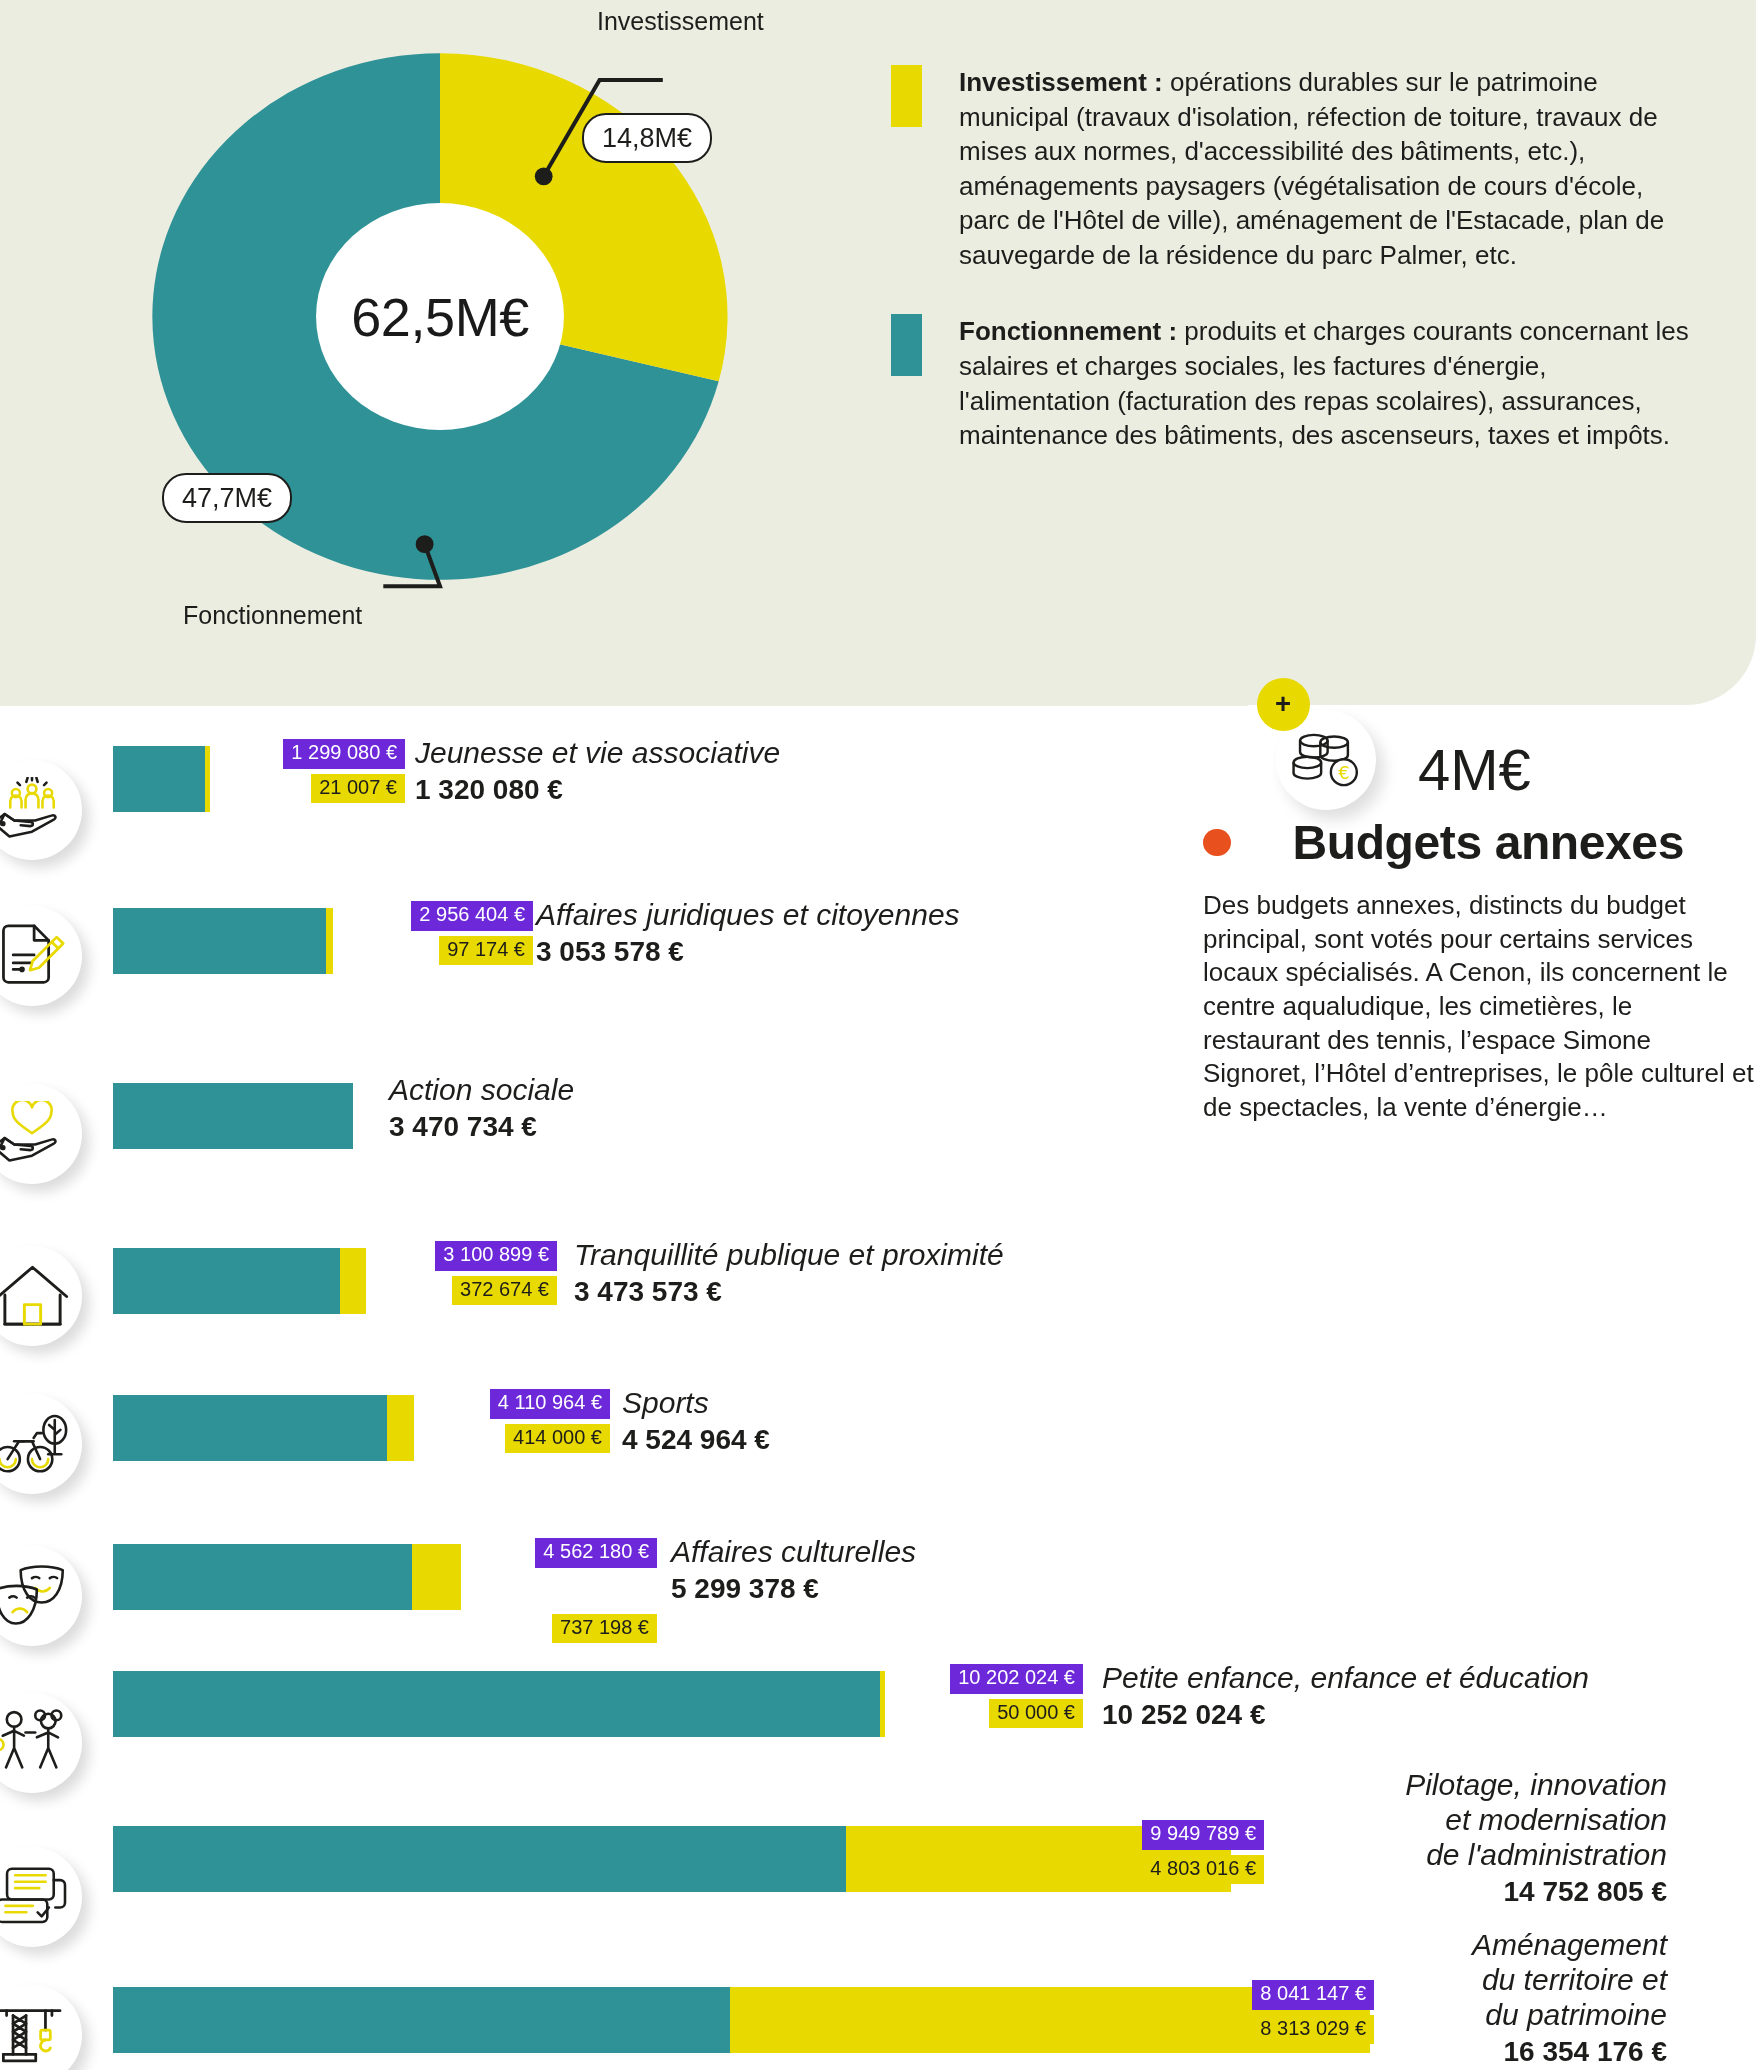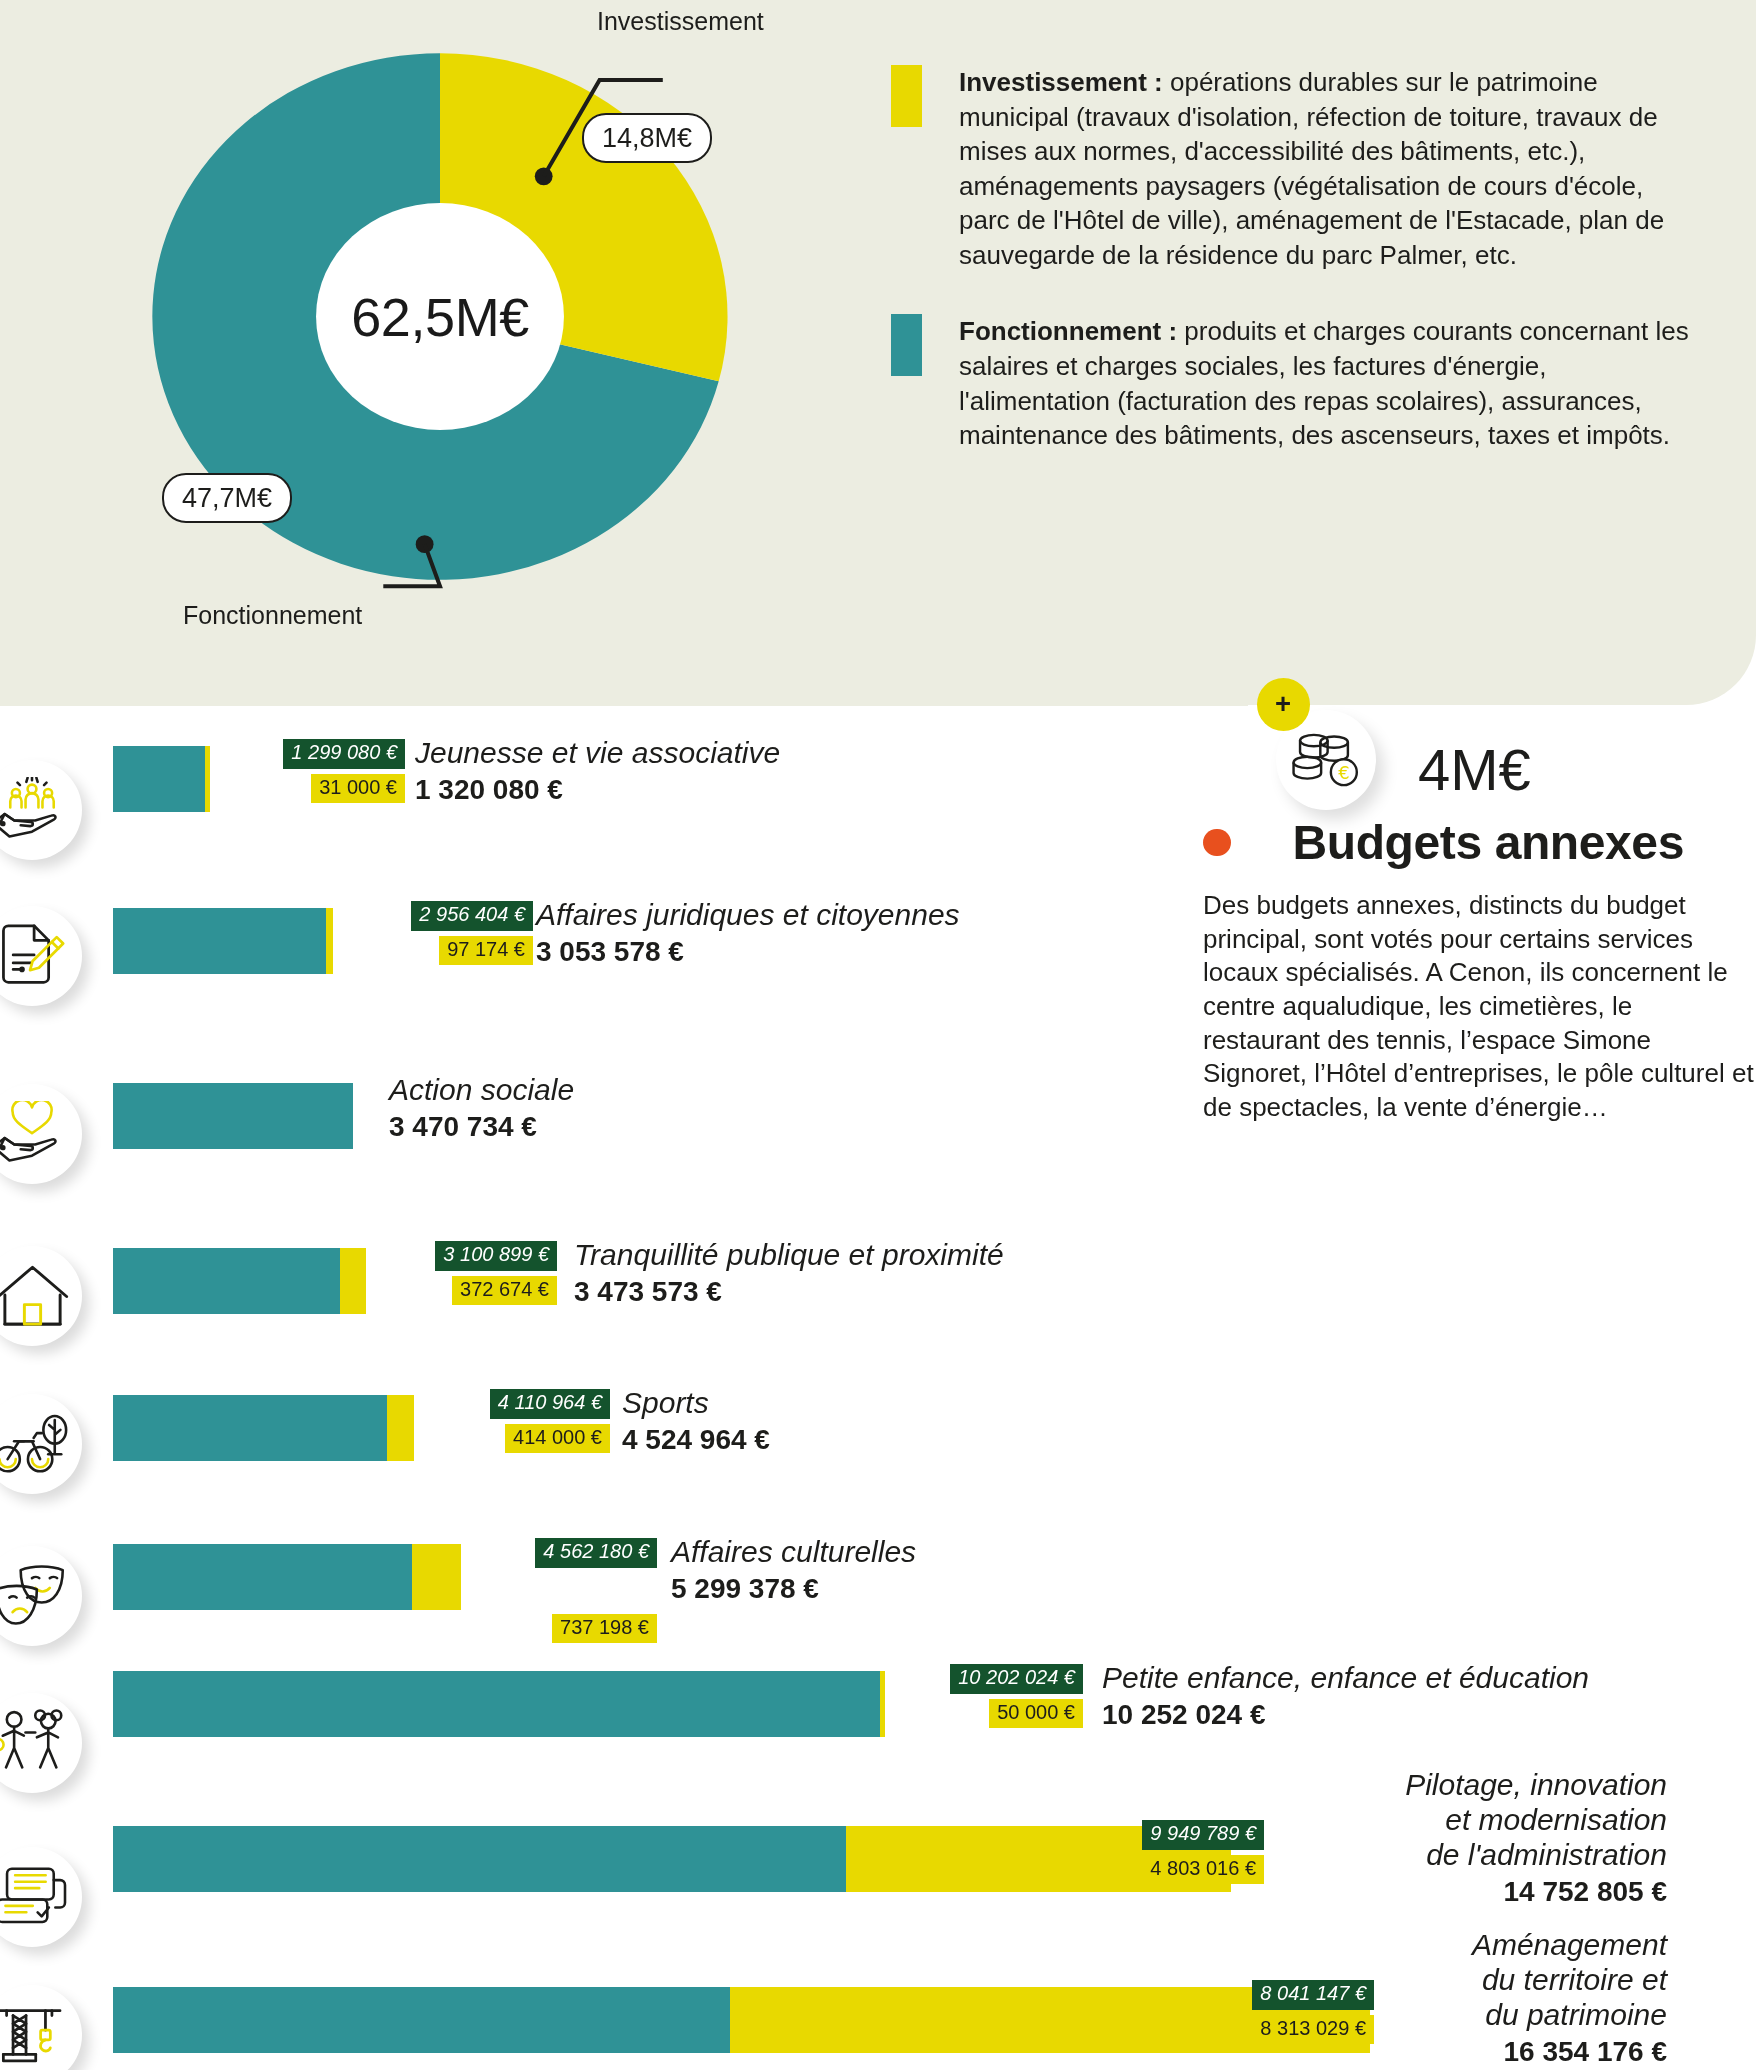--- a/index.html
+++ b/index.html
@@ -99,21 +99,21 @@
 
   .bar { position: absolute; height: 66px; display: flex; }
   .bar .seg-teal   { background: #2F9296; height: 100%; }
   .bar .seg-yellow { background: #E8D900; height: 100%; }
 
   .tags { position: absolute; display: flex; flex-direction: column; align-items: flex-end; }
   .tag {
     font-size: 20px; padding: 3.2px 8px 4.9px 8px; white-space: nowrap; line-height: 1.08;
     font-family: "Liberation Sans", sans-serif;
   }
-  .tag-teal   { background: #14532d; color: #ffffff; font-style: italic; }
+  .tag-teal   { background: #6d28d9; color: #ffffff; }
   .tag-yellow { background: #E8D900; color: #1d1d1b; margin-top: 4.9px; }
 
   .labels { position: absolute; }
   .cat-name {
     font-size: 30px; font-style: italic; color: #1d1d1b; line-height: 1.16; white-space: pre-line;
   }
   .cat-total { font-size: 28px; font-weight: 700; color: #1d1d1b; margin-top: 3.2px; white-space: nowrap; }
   .right-align { text-align: right; }
 </style>
 </head>
@@ -203,21 +203,21 @@
           <path d="M14 46l12 8h26l20-6c5-2 7 3 3 5L48 68 20 74 6 62z"></path>
           <circle cx="12" cy="58" r="1.6" fill="#1d1d1b"></circle>
         </svg>
       </div>
       <div class="bar" style="left:113px; top:-32px; width:97px;">
         <div class="seg-teal" style="width:92px;"></div>
         <div class="seg-yellow" style="width:4.9px;"></div>
       </div>
       <div class="tags" style="left:243px; top:-39px; width:162px;">
         <div class="tag tag-teal">1 299 080 €</div>
-        <div class="tag tag-yellow">31 000 €</div>
+        <div class="tag tag-yellow">21 007 €</div>
       </div>
       <div class="labels" style="left:415px; top:-42px;">
         <div class="cat-name">Jeunesse et vie associative</div>
         <div class="cat-total">1 320 080 €</div>
       </div>
     </div>
 
     <div class="row">
       <div class="icon-badge" style="left:-18px; top:128px;">
         <svg width="71" height="71" viewBox="0 0 88 88" fill="none" stroke="#1d1d1b" stroke-width="3.4" stroke-linecap="round" stroke-linejoin="round">

